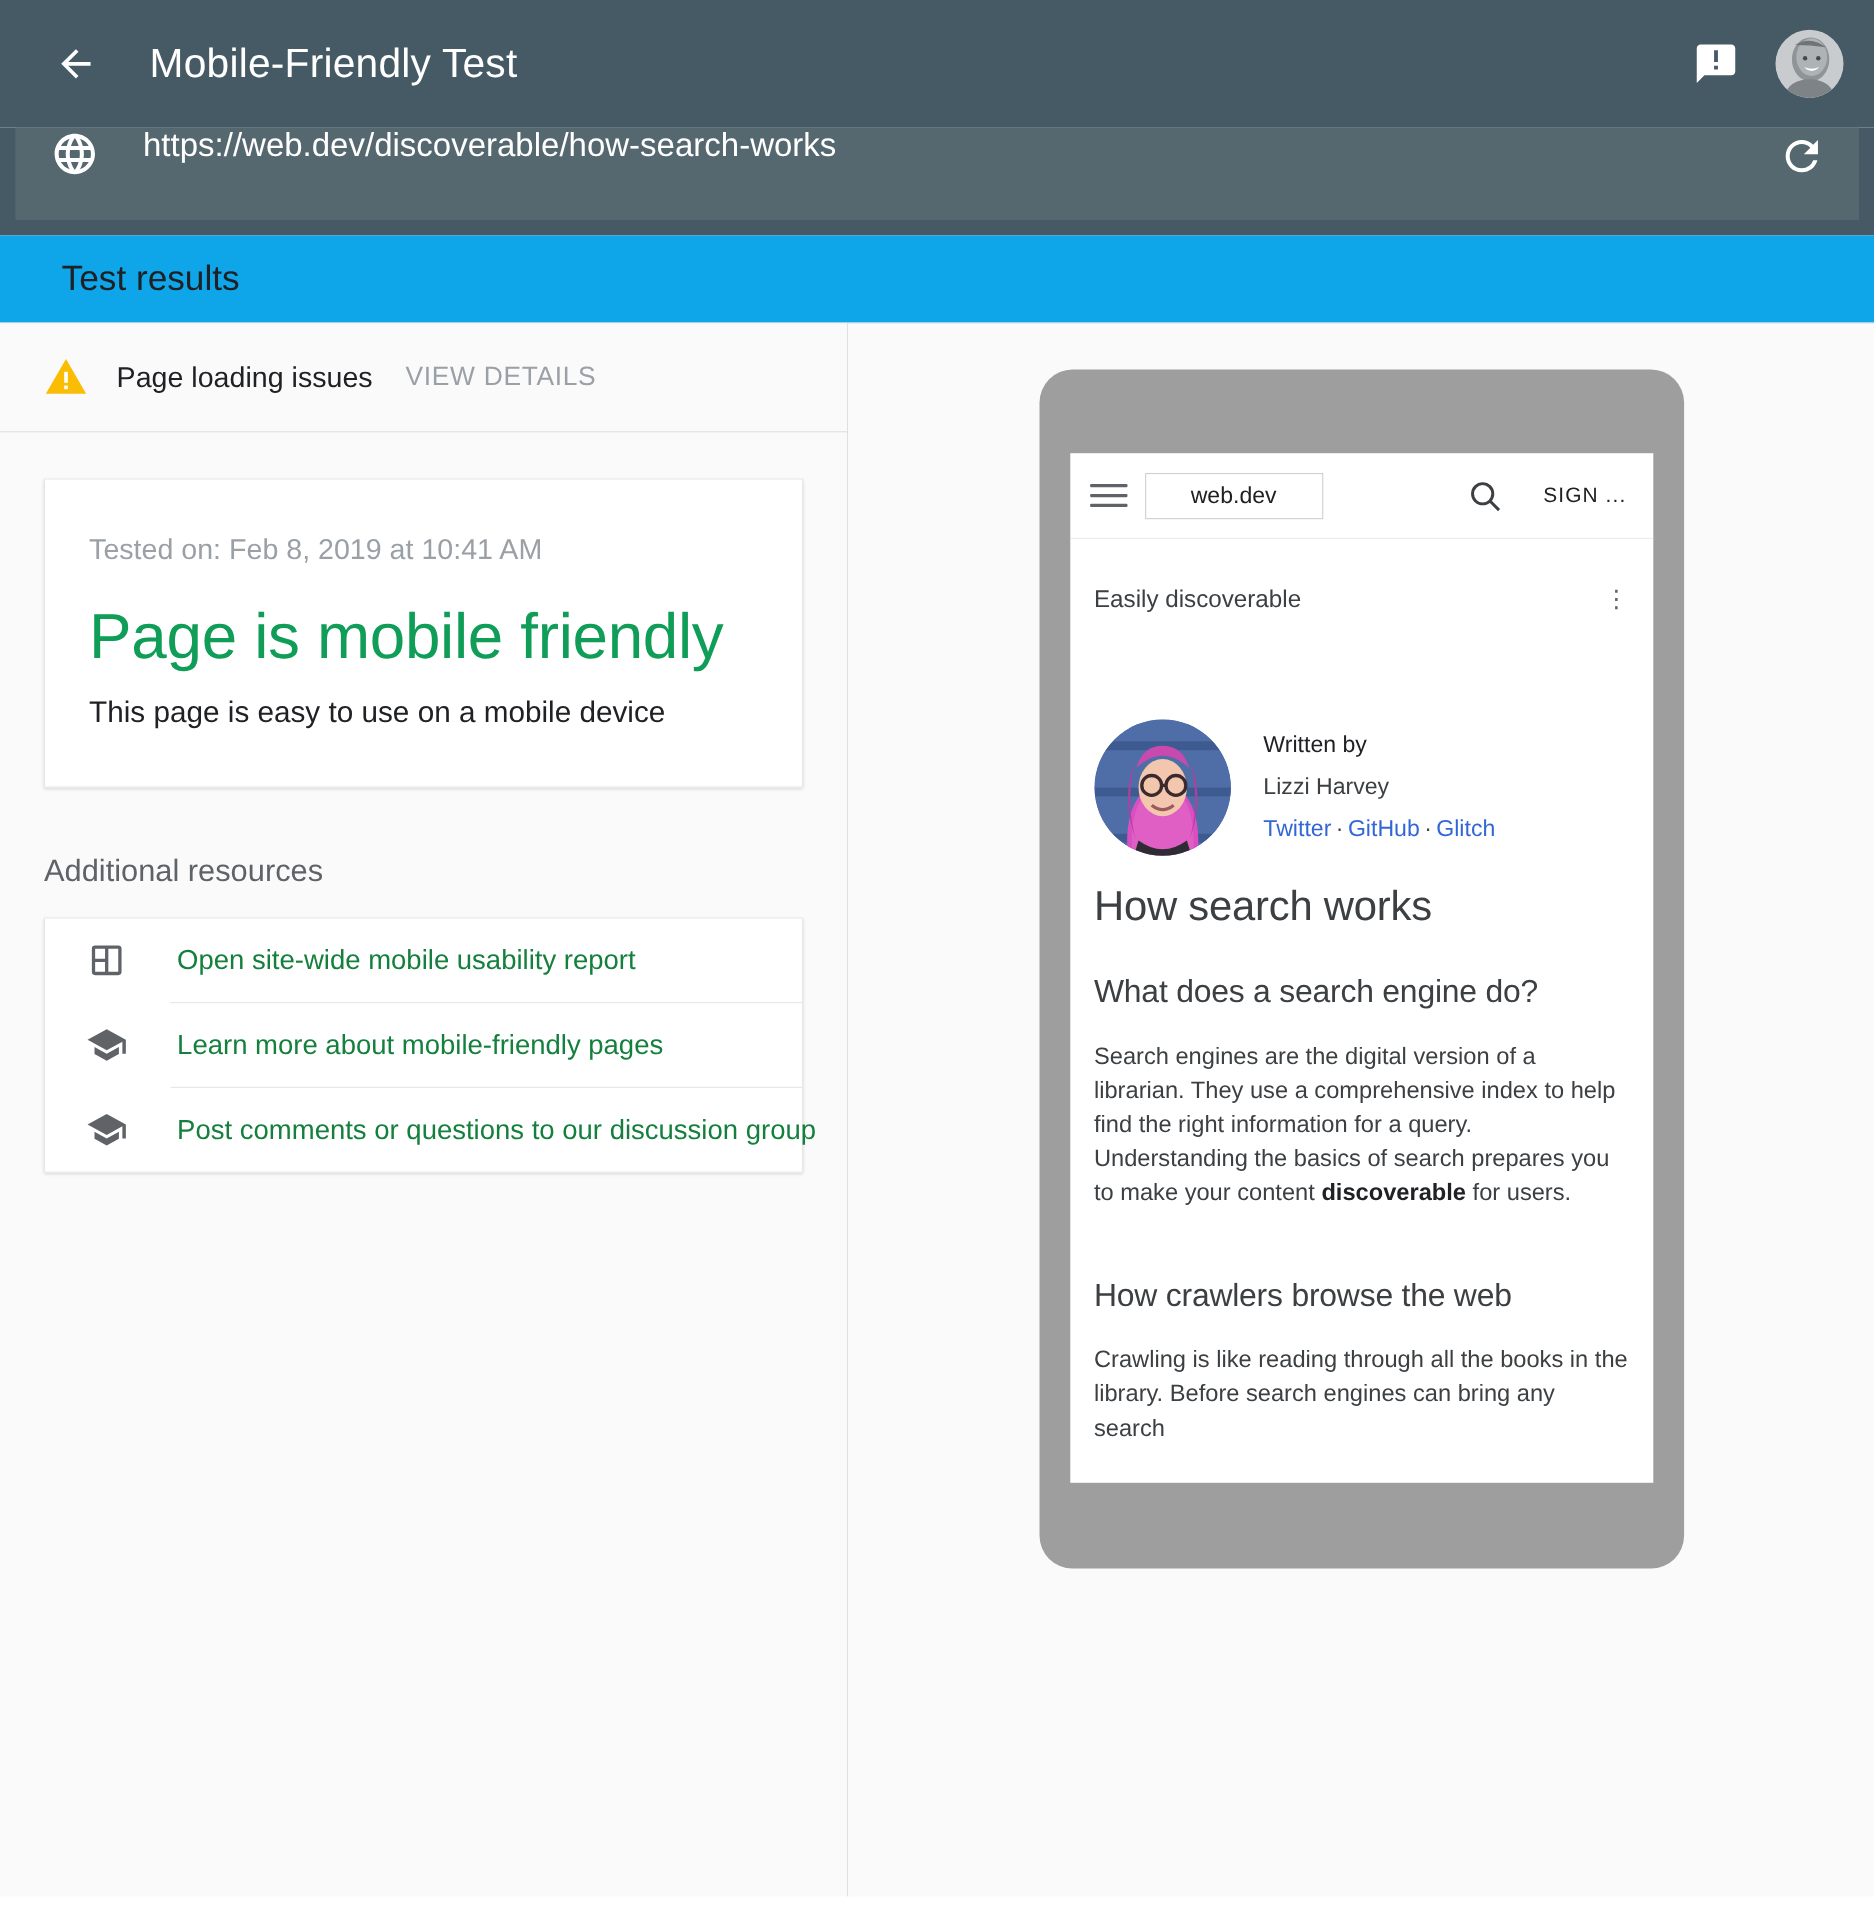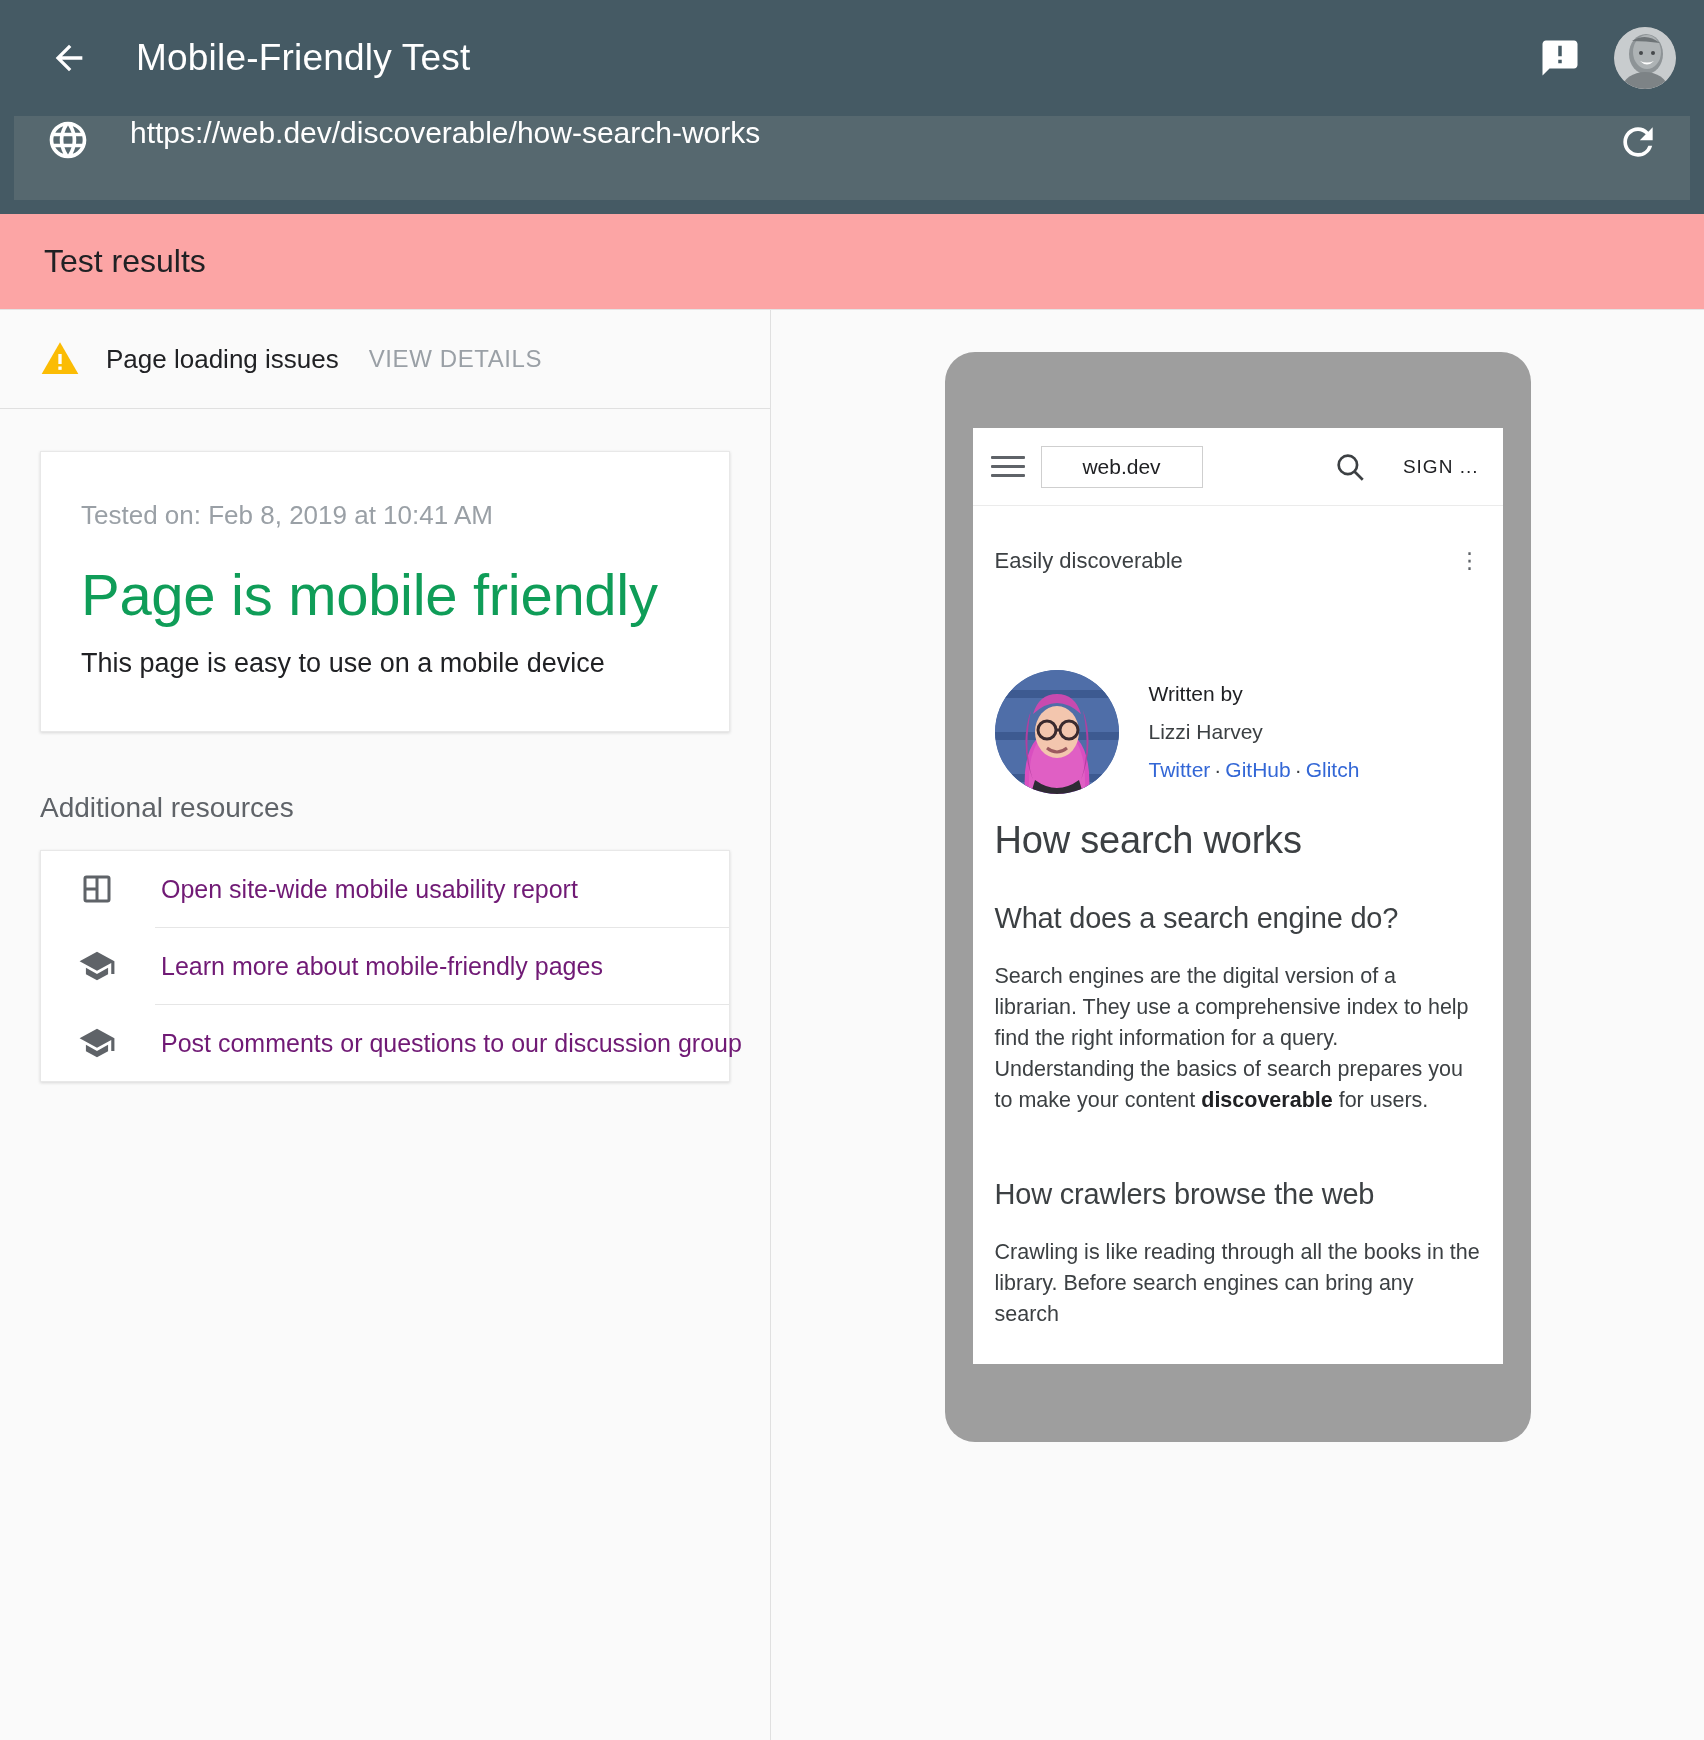--- a/index.html
+++ b/index.html
@@ -71,25 +71,25 @@
     text-overflow: ellipsis;
   }
   .reload-btn {
     width: 52px; height: 52px; flex: 0 0 auto;
     display: flex; align-items: center; justify-content: center;
     cursor: pointer;
   }
 
   
   .results-title-bar {
-    height: 96px;
-    display: flex;
-    align-items: center;
-    padding-left: 44px;
-    background: #fca5a5;
+    height: 80px;
+    display: flex;
+    align-items: center;
+    padding-left: 56px;
+    background: #0ea5e9;
     border-bottom: 1px solid #e4e4e4;
   }
   .results-title {
     font-size: 32px;
     color: #202124;
     font-weight: 500;
   }
 
   
   .split { display: flex; height: calc(1740px - 116px - 98px - 96px); }
@@ -206,21 +206,21 @@
     cursor: pointer;
     position: relative;
   }
   .res-row .res-icon {
     width: 44px; height: 44px;
     flex: 0 0 auto;
     display: flex; align-items: center; justify-content: center;
   }
   .res-row .res-label {
     font-size: 25px;
-    color: #701a75;
+    color: #15803d;
     margin-left: 42px;
     white-space: nowrap;
   }
   .res-div {
     height: 1px;
     background: #e6e6e6;
     margin-left: 114px;
   }
 
   

